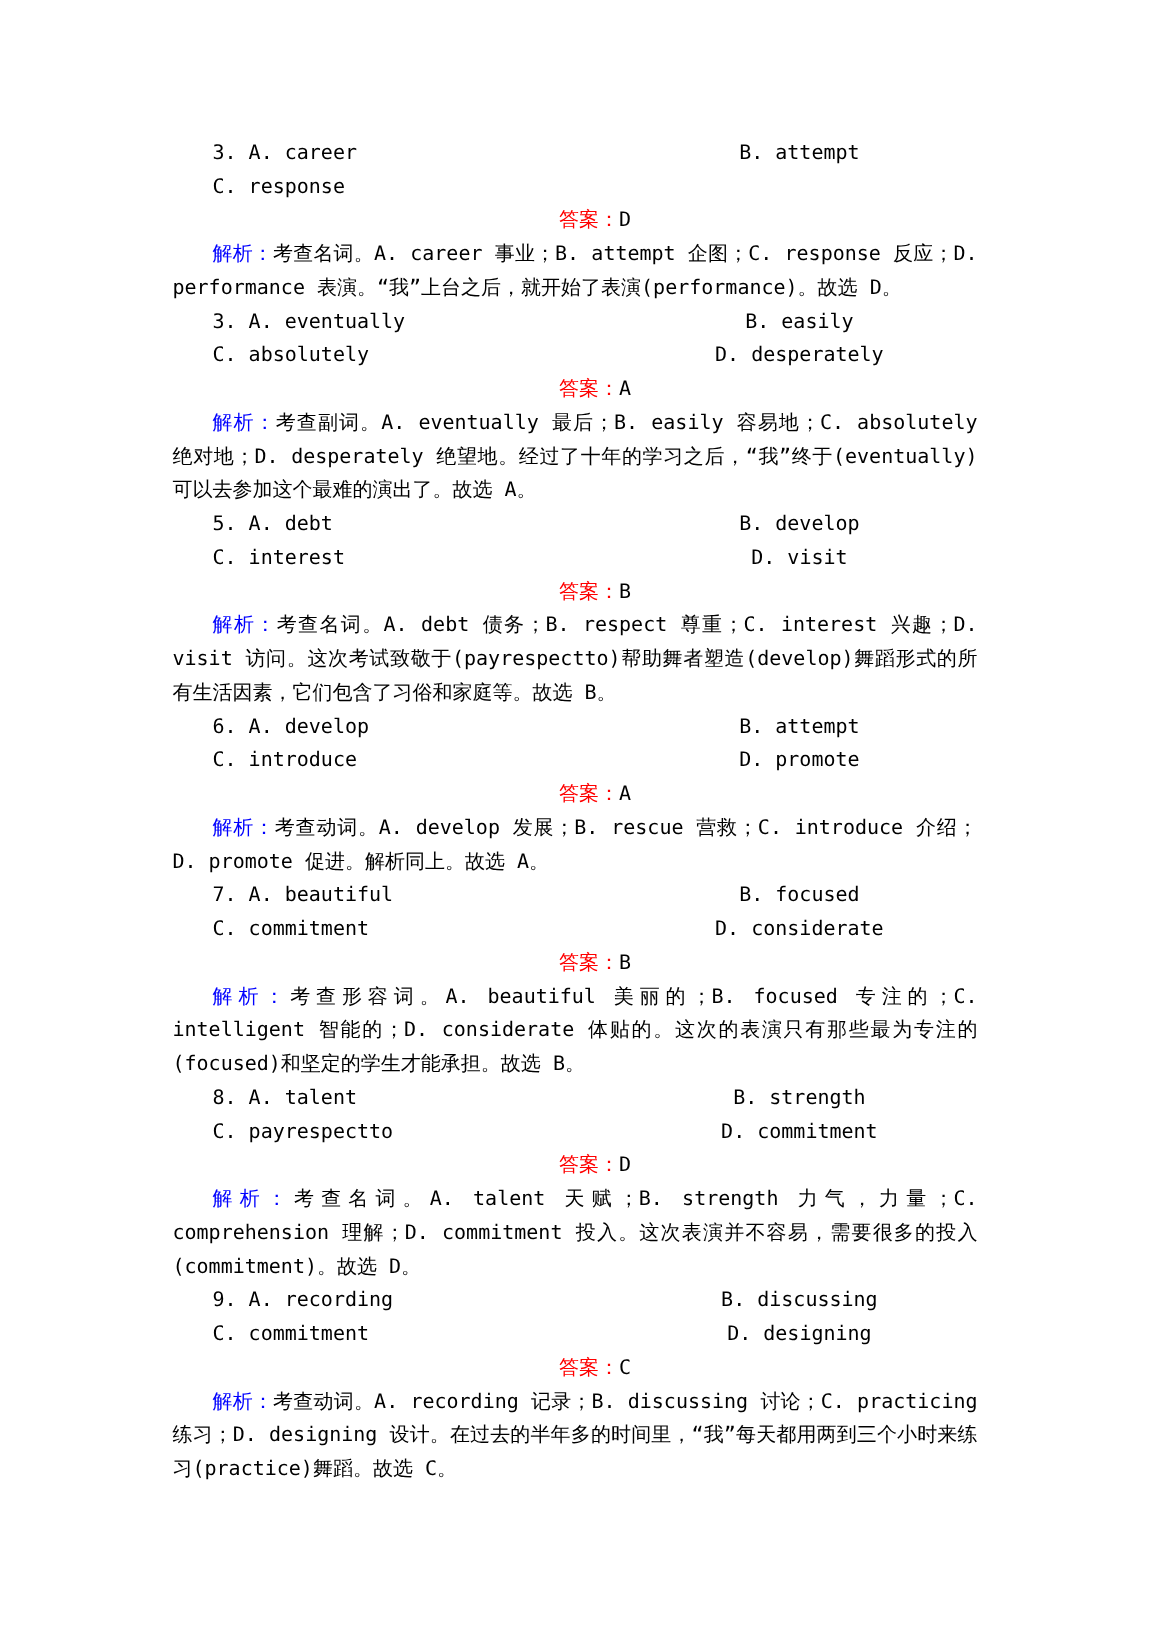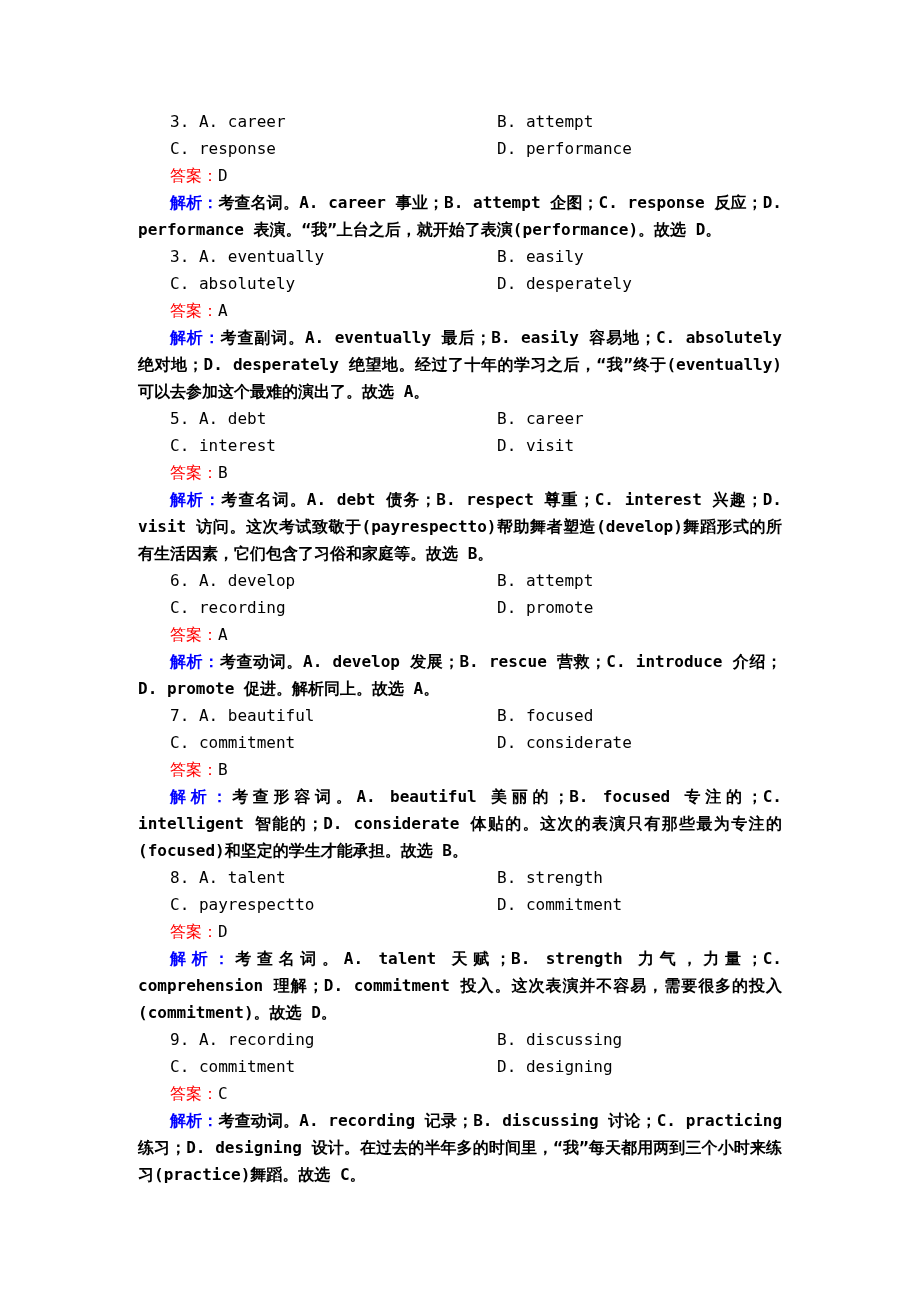--- a/index.html
+++ b/index.html
@@ -20,49 +20,49 @@
     display: flex;
     line-height: 27px;
     padding-left: 32px;
   }
   .opt-left {
     flex: 0 0 327px;
     width: 327px;
   }
   .opt-right {
     flex: 1;
+    text-align: center;
   }
   .answer-line {
     line-height: 27px;
     padding-left: 32px;
+    text-align: center;
   }
   .answer-label { color: #ff0000; }
   .answer-value { color: #000000; }
   .analysis {
     line-height: 27px;
     text-indent: 32px;
     text-align: justify;
-    font-weight: bold;
   }
   .analysis-label { color: #0000ff; }
   .analysis-text { color: #000000; }
 </style>
 </head>
 <body>
 
 <div class="page">
 
   <section class="question">
     <div class="opt-row">
       <span class="opt-left">3. A. career</span>
       <span class="opt-right">B. attempt</span>
     </div>
     <div class="opt-row">
       <span class="opt-left">C. response</span>
-      <span class="opt-right">D. performance</span>
     </div>
     <div class="answer-line"><span class="answer-label">答案：</span><span class="answer-value">D</span></div>
     <p class="analysis"><span class="analysis-label">解析：</span><span class="analysis-text">考查名词。A. career 事业；B. attempt 企图；C. response 反应；D. performance 表演。“我”上台之后，就开始了表演(performance)。故选 D。</span></p>
   </section>
 
   <section class="question">
     <div class="opt-row">
       <span class="opt-left">3. A. eventually</span>
       <span class="opt-right">B. easily</span>
     </div>
@@ -70,37 +70,37 @@
       <span class="opt-left">C. absolutely</span>
       <span class="opt-right">D. desperately</span>
     </div>
     <div class="answer-line"><span class="answer-label">答案：</span><span class="answer-value">A</span></div>
     <p class="analysis"><span class="analysis-label">解析：</span><span class="analysis-text">考查副词。A. eventually 最后；B. easily 容易地；C. absolutely 绝对地；D. desperately 绝望地。经过了十年的学习之后，“我”终于(eventually)可以去参加这个最难的演出了。故选 A。</span></p>
   </section>
 
   <section class="question">
     <div class="opt-row">
       <span class="opt-left">5. A. debt</span>
-      <span class="opt-right">B. career</span>
+      <span class="opt-right">B. develop</span>
     </div>
     <div class="opt-row">
       <span class="opt-left">C. interest</span>
       <span class="opt-right">D. visit</span>
     </div>
     <div class="answer-line"><span class="answer-label">答案：</span><span class="answer-value">B</span></div>
     <p class="analysis"><span class="analysis-label">解析：</span><span class="analysis-text">考查名词。A. debt 债务；B. respect 尊重；C. interest 兴趣；D. visit 访问。这次考试致敬于(payrespectto)帮助舞者塑造(develop)舞蹈形式的所有生活因素，它们包含了习俗和家庭等。故选 B。</span></p>
   </section>
 
   <section class="question">
     <div class="opt-row">
       <span class="opt-left">6. A. develop</span>
       <span class="opt-right">B. attempt</span>
     </div>
     <div class="opt-row">
-      <span class="opt-left">C. recording</span>
+      <span class="opt-left">C. introduce</span>
       <span class="opt-right">D. promote</span>
     </div>
     <div class="answer-line"><span class="answer-label">答案：</span><span class="answer-value">A</span></div>
     <p class="analysis"><span class="analysis-label">解析：</span><span class="analysis-text">考查动词。A. develop 发展；B. rescue 营救；C. introduce 介绍；D. promote 促进。解析同上。故选 A。</span></p>
   </section>
 
   <section class="question">
     <div class="opt-row">
       <span class="opt-left">7. A. beautiful</span>
       <span class="opt-right">B. focused</span>

